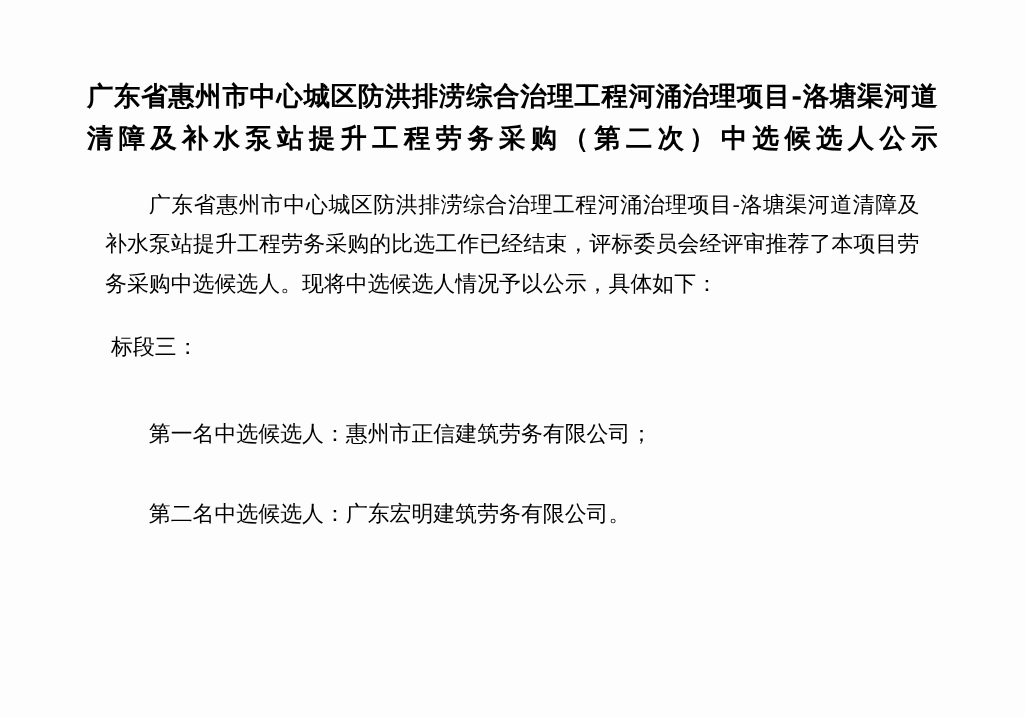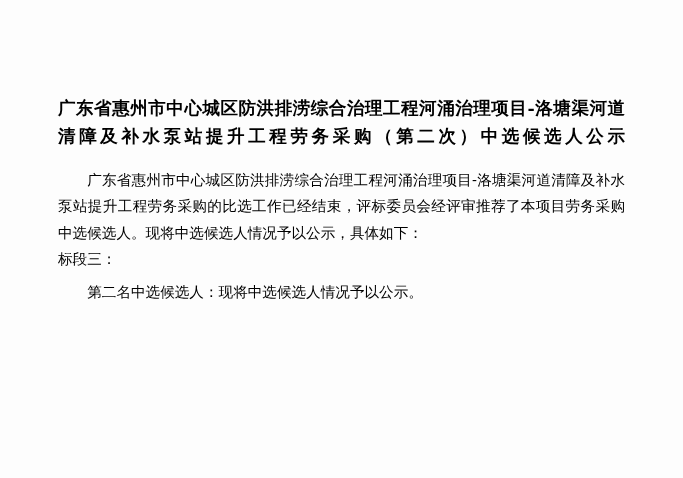--- a/index.html
+++ b/index.html
@@ -17,42 +17,42 @@
   .page {
     position: relative;
     width: 683px;
     height: 478px;
     background: #fdfdfd;
     box-sizing: border-box;
     padding: 0 58px;
   }
   .doc-title {
     margin: 0;
-    padding-top: 94px;
+    padding-top: 51px;
     font-size: 17.5px;
     font-weight: bold;
     line-height: 1.62;
     text-align: justify;
     text-align-last: justify;
     letter-spacing: 0px;
     font-family: "DejaVu Serif", "Liberation Serif", serif;
   }
   .body-para {
-    margin: 0;
+    margin: 12px;
     font-size: 14.6px;
     line-height: 1.82;
     text-align: justify;
     text-indent: 2em;
     font-family: "DejaVu Serif", "Liberation Serif", serif;
   }
   .body-para.first {
     margin-top: 9px;
   }
   .label-line {
-    margin: 0;
+    margin: 16px;
     font-size: 14.6px;
     line-height: 1.82;
     text-indent: 0;
     font-family: Liberation Sans, sans-serif;
   }
   .spacer-sm {
     height: 3px;
   }
   .spacer-md {
     height: 7px;
@@ -66,22 +66,23 @@
   <h1 class="doc-title">广东省惠州市中心城区防洪排涝综合治理工程河涌治理项目-洛塘渠河道清障及补水泵站提升工程劳务采购（第二次）中选候选人公示</h1>
 
   <div class="spacer-md"></div>
 
   <p class="body-para first">广东省惠州市中心城区防洪排涝综合治理工程河涌治理项目-洛塘渠河道清障及补水泵站提升工程劳务采购的比选工作已经结束，评标委员会经评审推荐了本项目劳务采购中选候选人。现将中选候选人情况予以公示，具体如下：</p>
 
   <p class="label-line">标段三：</p>
 
   <div class="spacer-sm"></div>
 
+  <p class="body-para">第一名中选候选人：惠州市正信建筑劳务有限公司；</p>
 
   <div class="spacer-sm"></div>
 
-  <p class="body-para">第二名中选候选人：现将中选候选人情况予以公示。</p>
+  <p class="body-para">第二名中选候选人：广东宏明建筑劳务有限公司。</p>
 
   <div class="spacer-md"></div>
 
 
 
 </div>
 
 </body></html>

